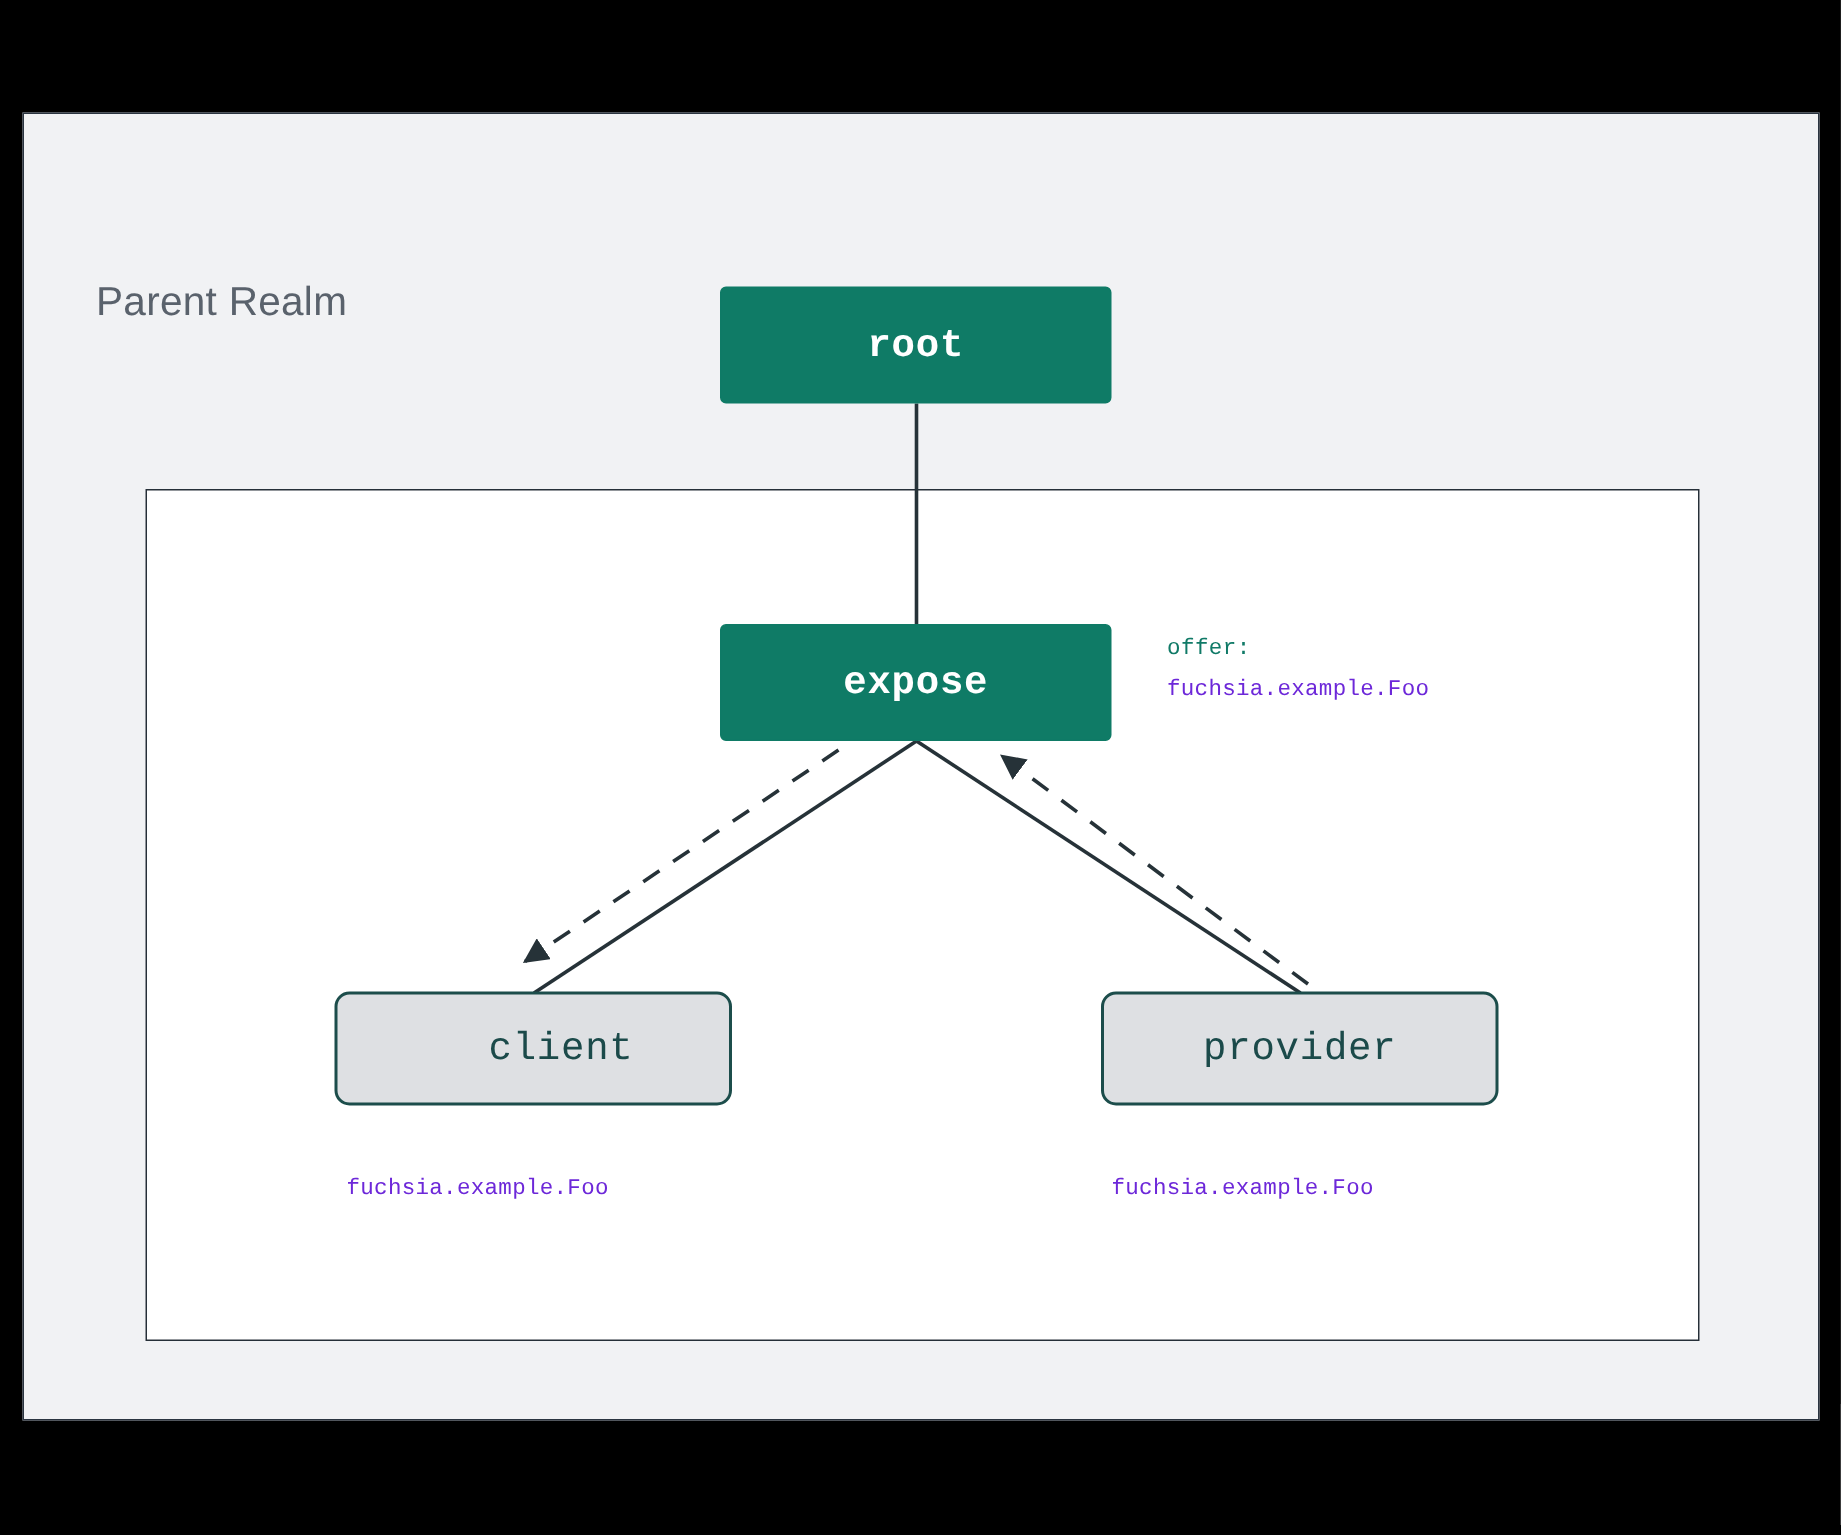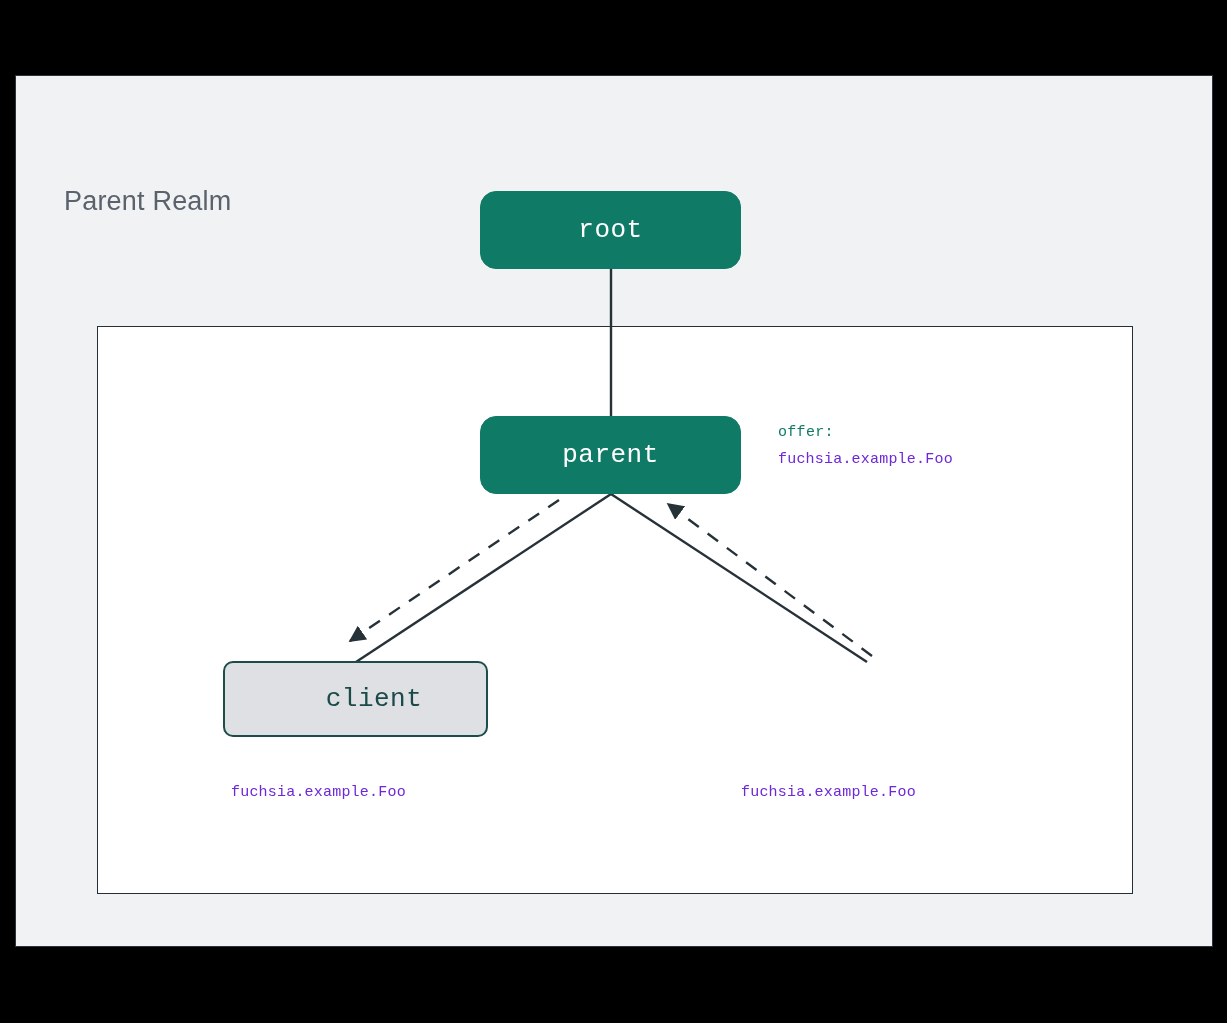--- a/index.html
+++ b/index.html
@@ -76,22 +76,23 @@
     align-items: center;
     justify-content: center;
     font-family: "Liberation Mono", monospace;
     font-size: 26px;
     letter-spacing: 0.5px;
   }
 
   .node-filled {
     background: #0F7B66;
     color: #FFFFFF;
-    border-radius: 16px;
+    border-radius: 4px;
     border: 1px solid #0F7B66;
+    font-weight: bold;
   }
 
   .node-outlined {
     background: #DEE0E3;
     color: #1B4A4A;
     border-radius: 10px;
     border: 2px solid #1C4D4B;
   }
 
   #node-root     { left: 464px; top: 115px; width: 261px; height: 78px; }
@@ -149,27 +150,30 @@
       <line x1="856" y1="580" x2="652" y2="428" stroke="#263238" stroke-width="2.4" stroke-dasharray="13 11" marker-end="url(#arrow-head)"></line>
     </svg>
 
     <div class="realm-label">Parent Realm</div>
 
     <div class="node node-filled" id="node-root">
       <span>root</span>
     </div>
 
     <div class="node node-filled" id="node-parent">
-      <span>parent</span>
+      <span>expose</span>
     </div>
 
     <div class="node node-outlined" id="node-client">
       <span>client</span>
     </div>
 
+    <div class="node node-outlined" id="node-provider">
+      <span>provider</span>
+    </div>
 
     <div class="cap" id="cap-offer">
       <span class="cap-kind">offer:</span>
       <span class="cap-name">fuchsia.example.Foo</span>
     </div>
 
     <div class="cap" id="cap-use">
       <span class="cap-name">fuchsia.example.Foo</span>
     </div>
 

